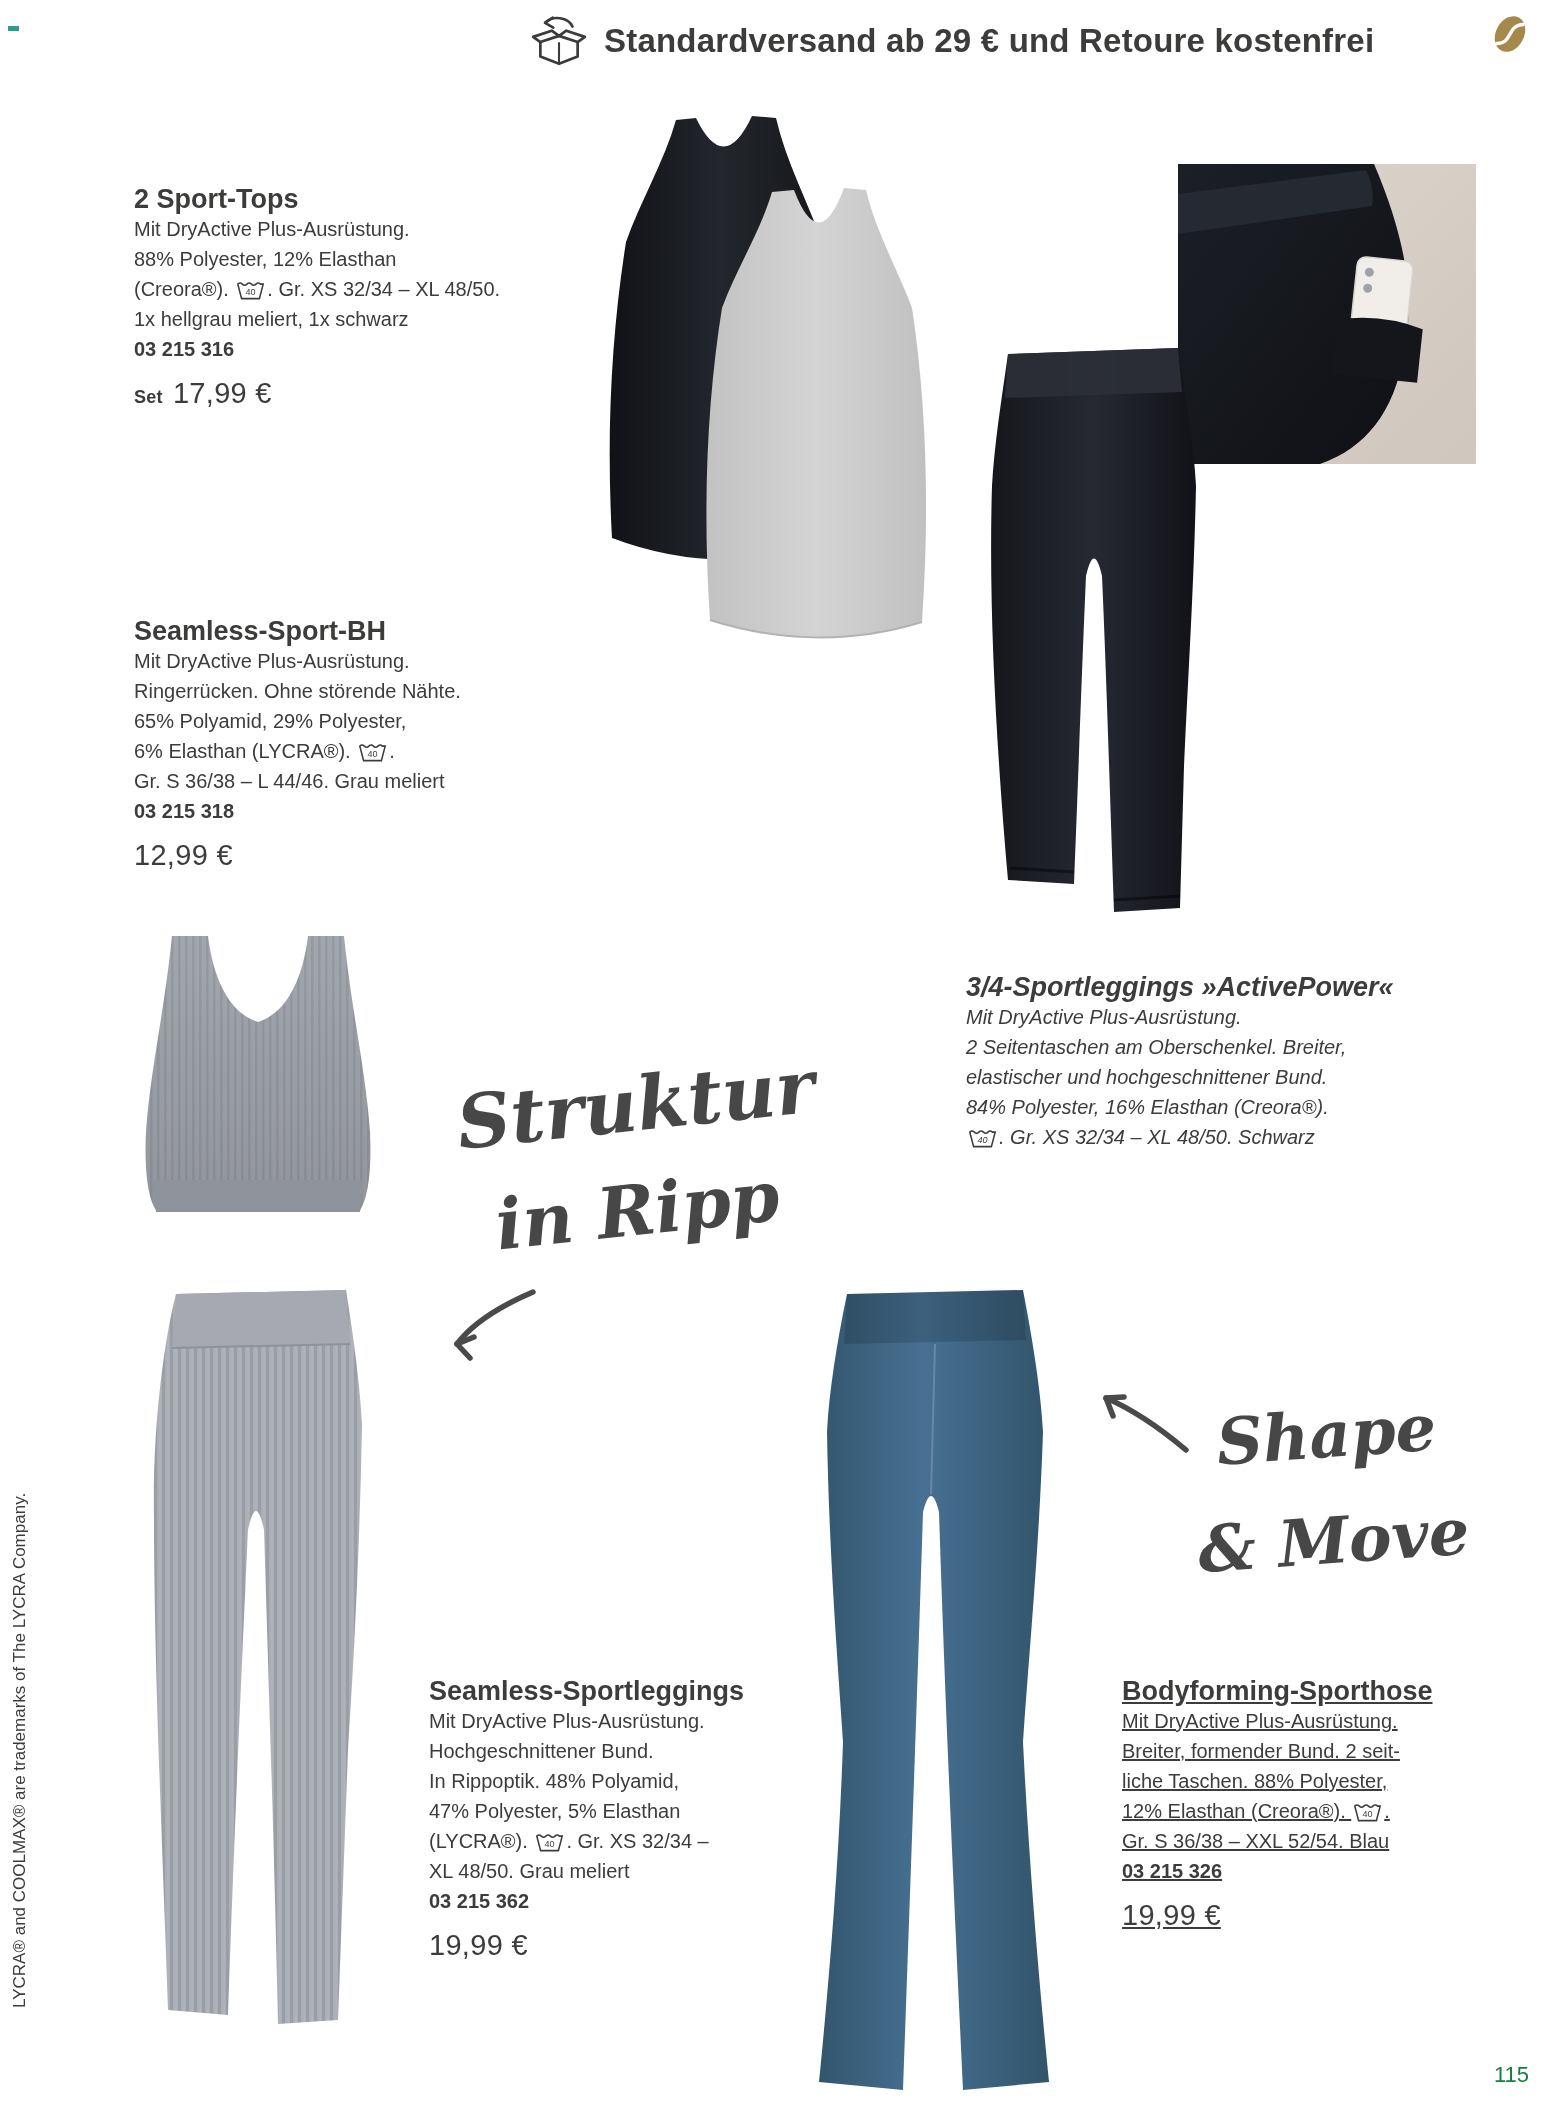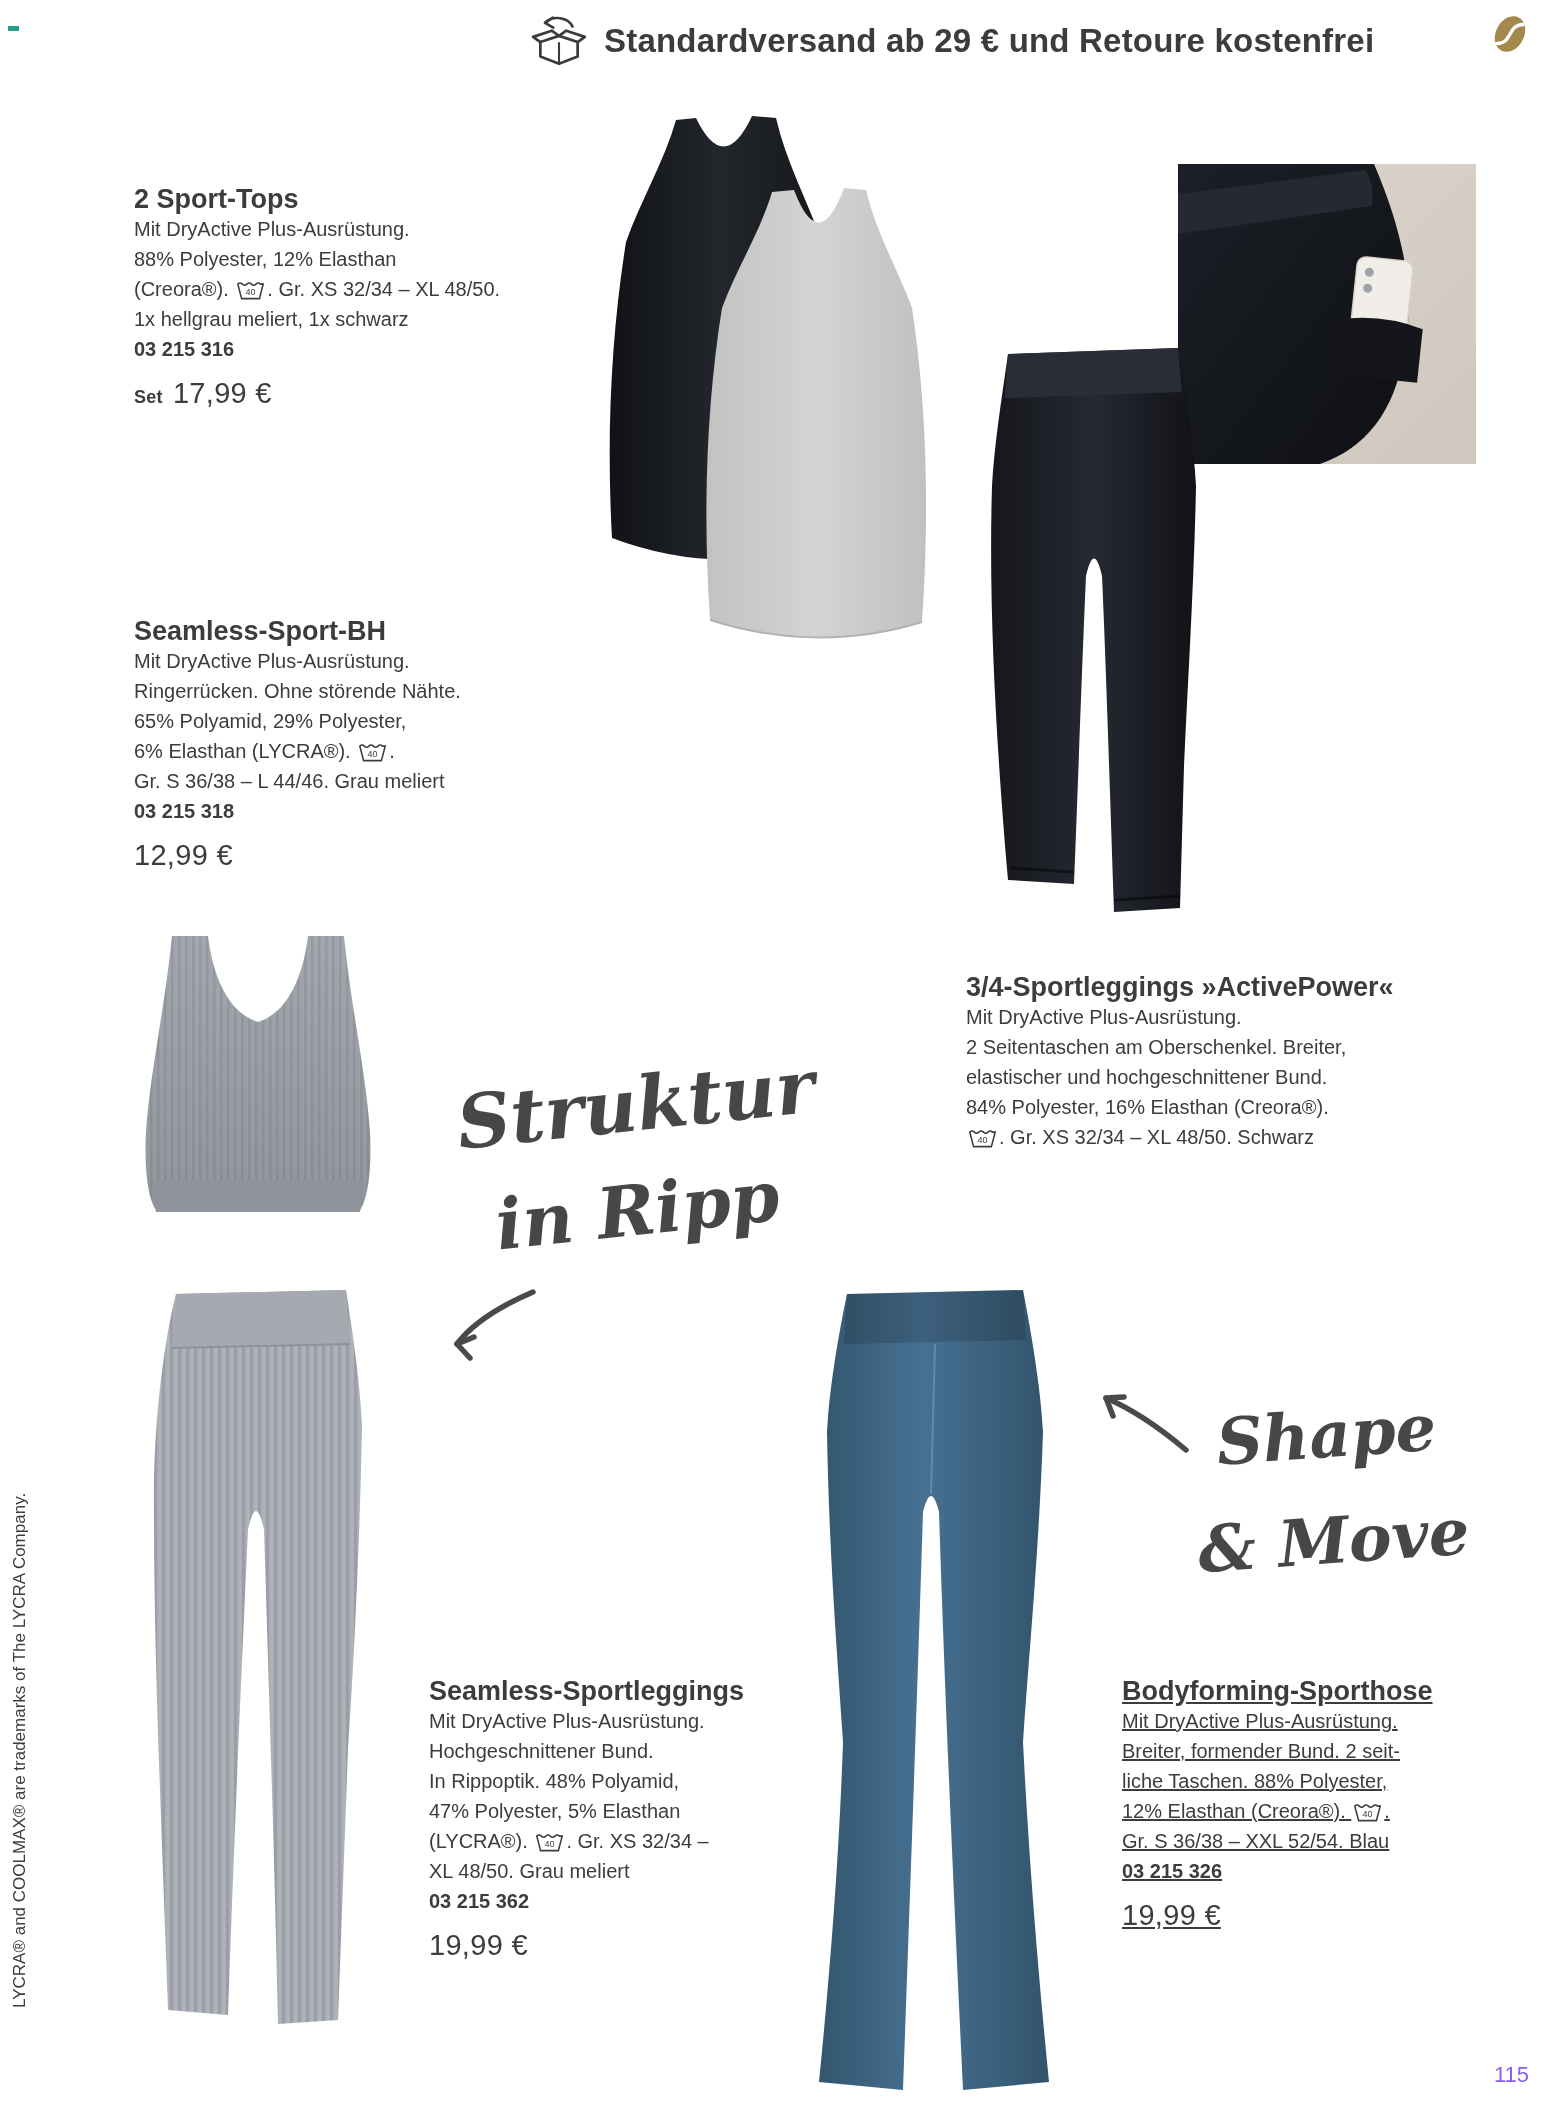--- a/index.html
+++ b/index.html
@@ -34,21 +34,21 @@
   .script {
     position:absolute; font-family:"DejaVu Serif", serif; font-style:italic;
     font-weight:700; color:#474747; text-align:center;
   }
 
   .inset-photo {
     position:absolute; left:1178px; top:164px; width:298px; height:300px;
     background:linear-gradient(135deg,#ddd6cd 0%,#cfc7bd 100%);
   }
 
-  .page-number { position:absolute; left:1494px; top:2062px; font-size:22px; color:#8b5cf6; }
+  .page-number { position:absolute; left:1494px; top:2062px; font-size:22px; color:#15803d; }
   .print-mark { position:absolute; left:8px; top:26px; width:11px; height:5px; background:#2a9d8f; }
 </style>
 </head>
 <body>
 
 <div class="print-mark"></div>
 
 <header class="abs" style="left:0;top:0;width:1550px;height:80px;">
   <div class="abs" style="left:530px;top:14px;">
     <svg width="58" height="52" viewBox="0 0 56 50">
@@ -226,21 +226,21 @@
   <p>65% Polyamid, 29% Polyester,</p>
   <p><span>6% Elasthan (LYCRA®). </span><svg class="wash-icon" viewBox="0 0 32 22" width="29" height="20">
         <path d="M2 4.5 Q4.5 2 7 4.5 Q9.5 7 12 4.5 Q14.5 2 17 4.5 Q19.5 7 22 4.5 Q24.5 2 27 4.5 L30 4.5 L25.8 20.5 L6.2 20.5 Z" fill="none" stroke="#3c3c3b" stroke-width="1.7"></path>
         <text x="16" y="16.5" text-anchor="middle" font-size="10" fill="#3c3c3b">40</text>
       </svg><span>.</span></p>
   <p>Gr. S 36/38 – L 44/46. Grau meliert</p>
   <p class="particle">03 215 318</p>
   <p class="pprice">12,99 €</p>
 </section>
 
-<section class="pinfo" style="left:966px;top:972px;width:470px;">
+<section class="pinfo" style="left:966px;top:972px;width:470px;font-style:italic;">
   <h3 class="ptitle">3/4-Sportleggings »ActivePower«</h3>
   <p>Mit DryActive Plus-Ausrüstung.</p>
   <p>2 Seitentaschen am Oberschenkel. Breiter,</p>
   <p>elastischer und hochgeschnittener Bund.</p>
   <p>84% Polyester, 16% Elasthan (Creora®).</p>
   <p><svg class="wash-icon" viewBox="0 0 32 22" width="29" height="20">
         <path d="M2 4.5 Q4.5 2 7 4.5 Q9.5 7 12 4.5 Q14.5 2 17 4.5 Q19.5 7 22 4.5 Q24.5 2 27 4.5 L30 4.5 L25.8 20.5 L6.2 20.5 Z" fill="none" stroke="#3c3c3b" stroke-width="1.7"></path>
         <text x="16" y="16.5" text-anchor="middle" font-size="10" fill="#3c3c3b">40</text>
       </svg><span>. Gr. XS 32/34 – XL 48/50. Schwarz</span></p>
 </section>

